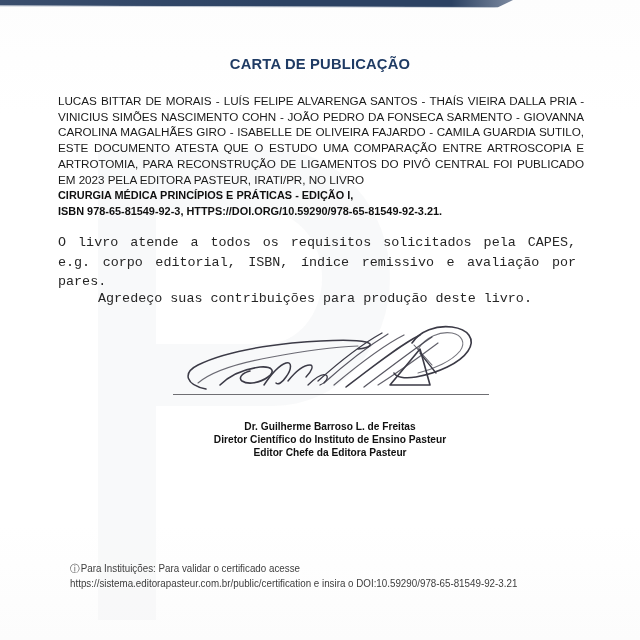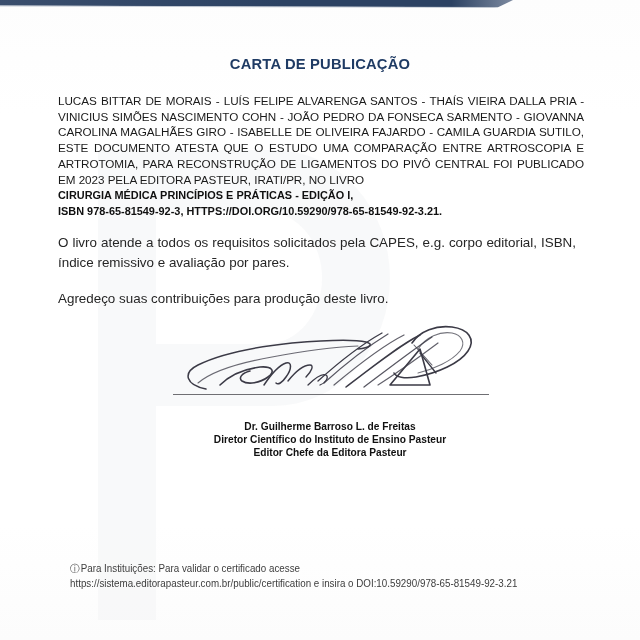--- a/index.html
+++ b/index.html
@@ -98,26 +98,26 @@
     white-space: nowrap;
   }
 
   .para-body {
     position: absolute;
     left: 58px;
     width: 518px;
     margin: 0;
     text-align: justify;
     color: #262626;
-    font-family: Liberation Sans, sans-serif;
+    font-family: Liberation Mono, monospace;
     font-size: 13.4px;
     line-height: 19.5px;
   }
   .para-1 { top: 222px; }
-  .para-2 { top: 278px; text-align: left; }
+  .para-2 { top: 278px; text-align: left; margin-left: 40px; }
 
   
   .signature-wrap {
     position: absolute;
     left: 168px;
     top: 312px;
     width: 320px;
     height: 72px;
   }
   .signature-wrap svg { display: block; }

